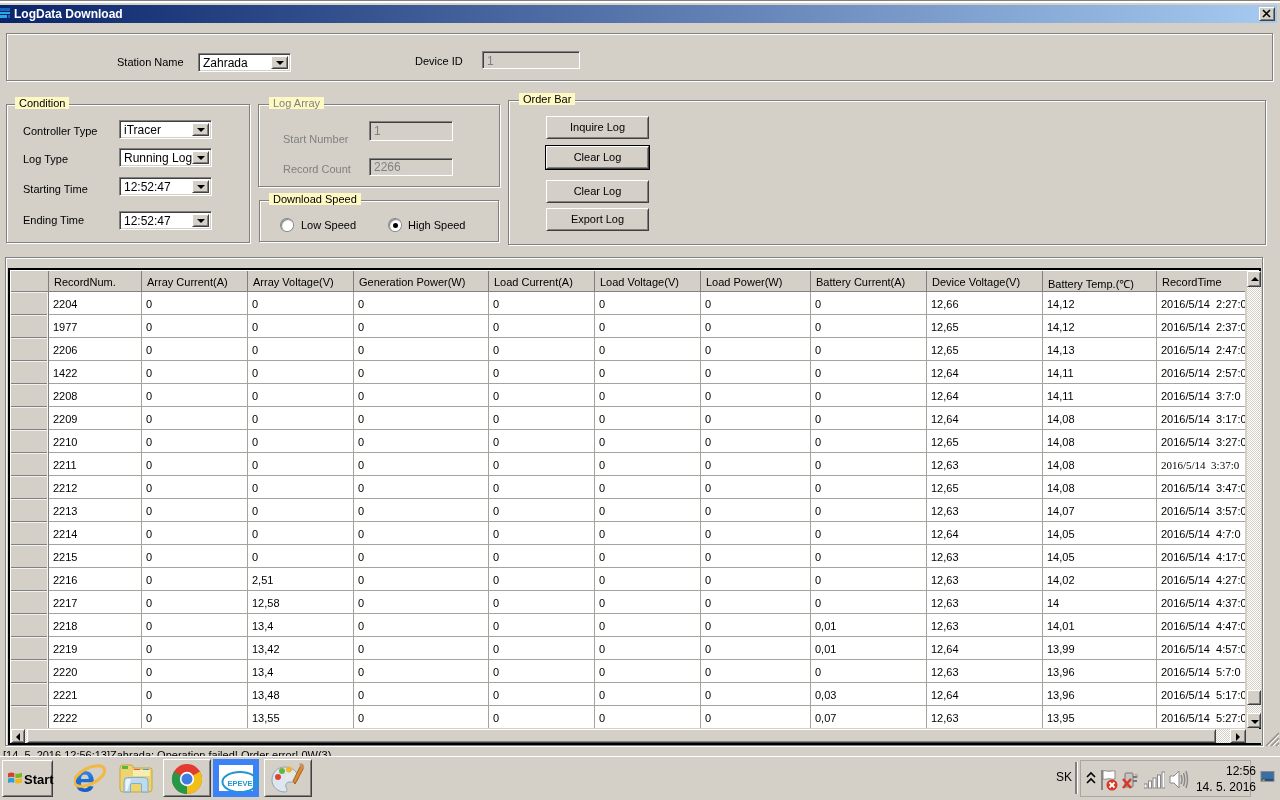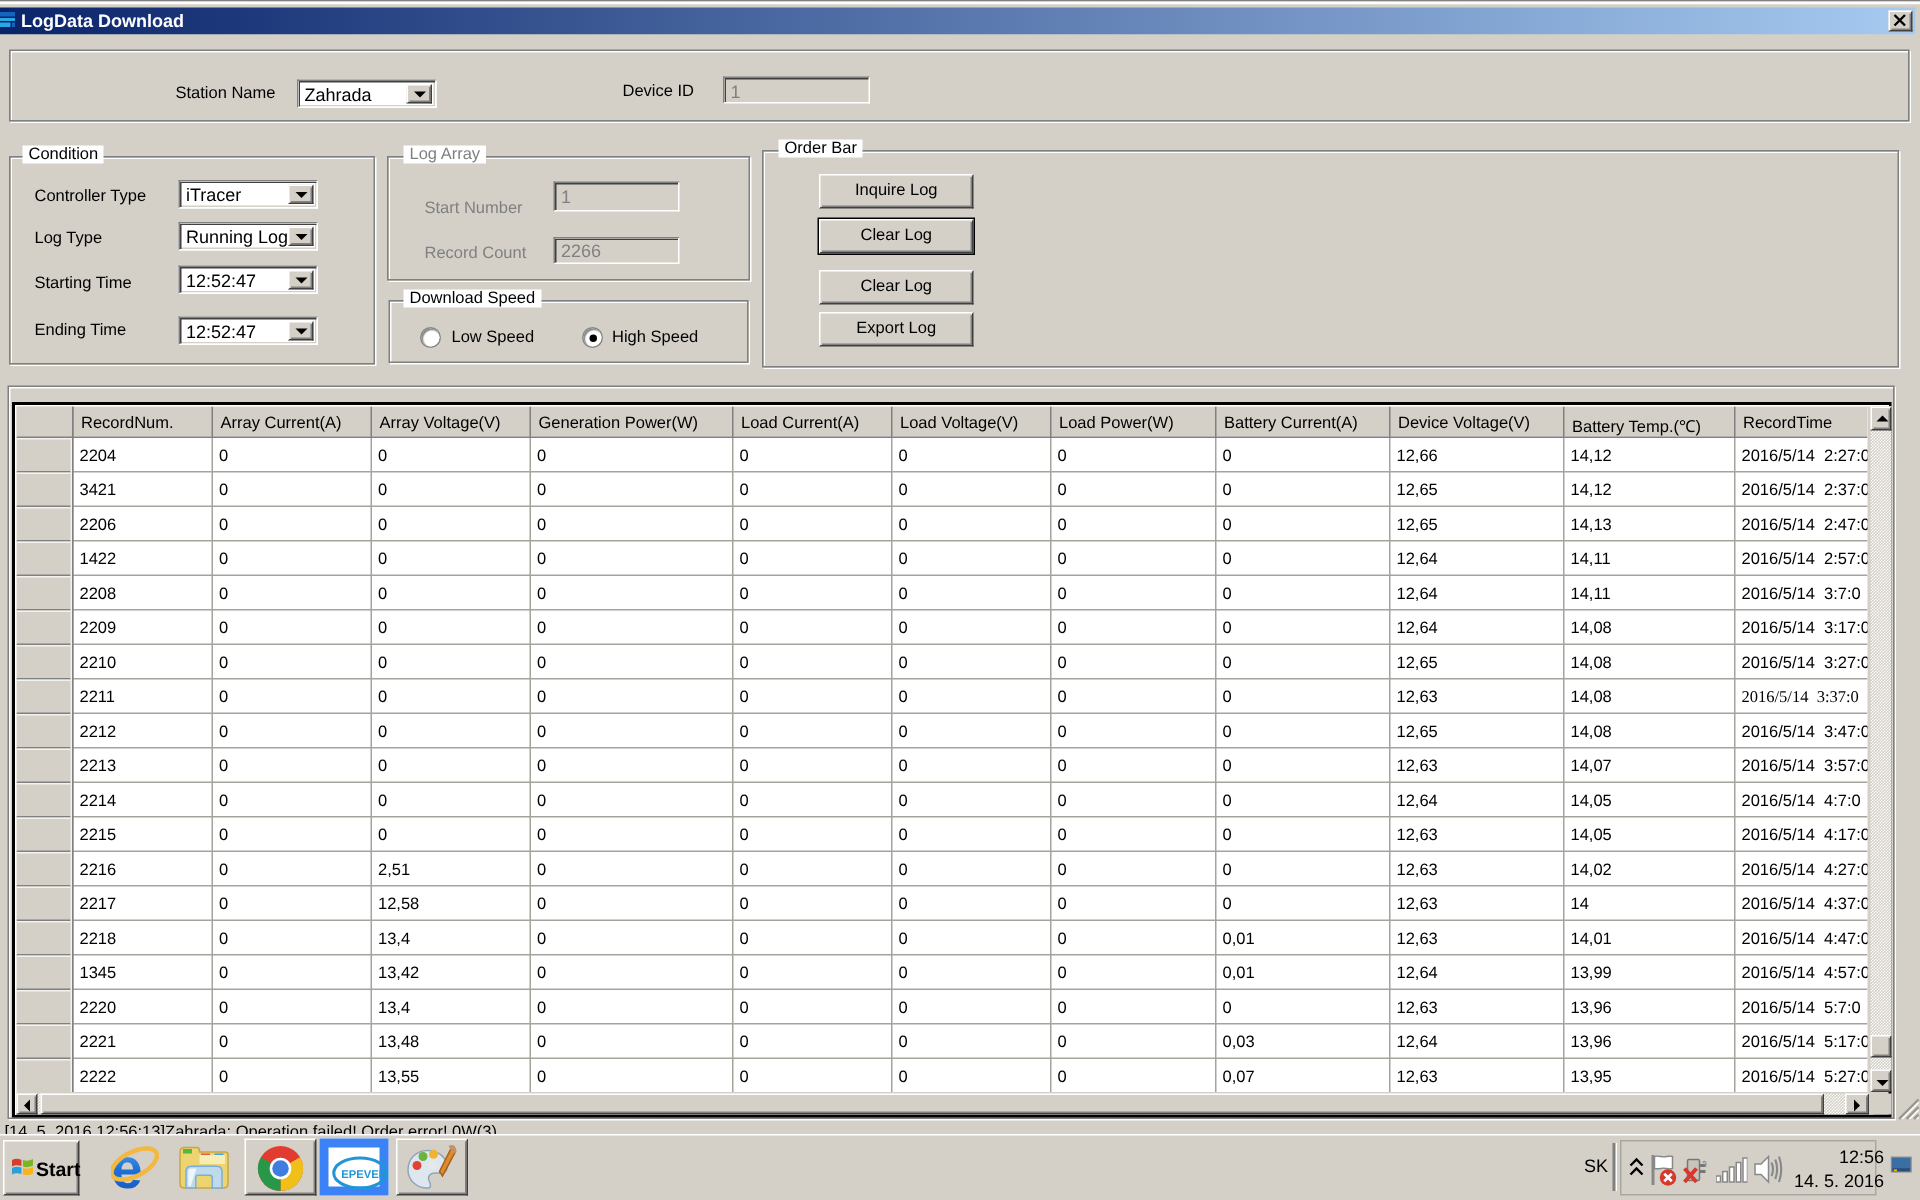--- a/index.html
+++ b/index.html
@@ -4,21 +4,21 @@
 * { margin:0; padding:0; box-sizing:border-box; }
 html,body { width:1280px; height:800px; overflow:hidden; background:#d4d0c8;
   font-family:"Liberation Sans", sans-serif; }
 .abs { position:absolute; }
 .etched { border:1px solid #808080; box-shadow:1px 1px 0 #ffffff, inset 1px 1px 0 #ffffff; }
 .sunken { border:1px solid; border-color:#808080 #ffffff #ffffff #808080;
   box-shadow: inset 1px 1px 0 #404040, inset -1px -1px 0 #d4d0c8; }
 .raised { border:1px solid; border-color:#ffffff #404040 #404040 #ffffff;
   box-shadow: inset 1px 1px 0 #d4d0c8, inset -1px -1px 0 #808080; background:#d4d0c8; }
 .lbl { position:absolute; font-size:11px; color:#000; white-space:nowrap; }
-.glabel { position:absolute; top:-8px; font-size:11px; background:#ffffff; padding:0 4px; white-space:nowrap; }
+.glabel { position:absolute; top:-8px; font-size:11px; background:#fef9c3; padding:0 4px; white-space:nowrap; }
 .btn { position:absolute; left:37px; width:103px; height:23px; font-size:11px; color:#000;
   text-align:center; line-height:21px; }
 .combo { position:absolute; width:93px; height:19px; background:#fff; }
 .combo .txt { position:absolute; left:4px; top:2px; font-size:12px; color:#000; white-space:nowrap; }
 .combo .ab { position:absolute; right:2px; top:2px; bottom:2px; width:17px; }
 .arr { position:absolute; left:50%; top:50%; margin-left:-4px; margin-top:-2px;
   width:0; height:0; border-left:4px solid transparent; border-right:4px solid transparent;
   border-top:4px solid #000; }
 .dith { background-image: linear-gradient(45deg, #fff 25%, transparent 25%, transparent 75%, #fff 75%),
   linear-gradient(45deg, #fff 25%, transparent 25%, transparent 75%, #fff 75%);
@@ -228,21 +228,21 @@
 <span class="abs" style="left:135px;top:27px;white-space:nowrap;">0</span>
 <span class="abs" style="left:241px;top:27px;white-space:nowrap;">0</span>
 <span class="abs" style="left:347px;top:27px;white-space:nowrap;">0</span>
 <span class="abs" style="left:482px;top:27px;white-space:nowrap;">0</span>
 <span class="abs" style="left:588px;top:27px;white-space:nowrap;">0</span>
 <span class="abs" style="left:694px;top:27px;white-space:nowrap;">0</span>
 <span class="abs" style="left:804px;top:27px;white-space:nowrap;">0</span>
 <span class="abs" style="left:920px;top:27px;white-space:nowrap;">12,66</span>
 <span class="abs" style="left:1036px;top:27px;white-space:nowrap;">14,12</span>
 <span class="abs" style="left:1150px;top:27px;white-space:nowrap;">2016/5/14&nbsp;&nbsp;2:27:0</span>
-<span class="abs" style="left:42px;top:50px;white-space:nowrap;">3421</span>
+<span class="abs" style="left:42px;top:50px;white-space:nowrap;">1977</span>
 <span class="abs" style="left:135px;top:50px;white-space:nowrap;">0</span>
 <span class="abs" style="left:241px;top:50px;white-space:nowrap;">0</span>
 <span class="abs" style="left:347px;top:50px;white-space:nowrap;">0</span>
 <span class="abs" style="left:482px;top:50px;white-space:nowrap;">0</span>
 <span class="abs" style="left:588px;top:50px;white-space:nowrap;">0</span>
 <span class="abs" style="left:694px;top:50px;white-space:nowrap;">0</span>
 <span class="abs" style="left:804px;top:50px;white-space:nowrap;">0</span>
 <span class="abs" style="left:920px;top:50px;white-space:nowrap;">12,65</span>
 <span class="abs" style="left:1036px;top:50px;white-space:nowrap;">14,12</span>
 <span class="abs" style="left:1150px;top:50px;white-space:nowrap;">2016/5/14&nbsp;&nbsp;2:37:0</span>
@@ -382,21 +382,21 @@
 <span class="abs" style="left:135px;top:349px;white-space:nowrap;">0</span>
 <span class="abs" style="left:241px;top:349px;white-space:nowrap;">13,4</span>
 <span class="abs" style="left:347px;top:349px;white-space:nowrap;">0</span>
 <span class="abs" style="left:482px;top:349px;white-space:nowrap;">0</span>
 <span class="abs" style="left:588px;top:349px;white-space:nowrap;">0</span>
 <span class="abs" style="left:694px;top:349px;white-space:nowrap;">0</span>
 <span class="abs" style="left:804px;top:349px;white-space:nowrap;">0,01</span>
 <span class="abs" style="left:920px;top:349px;white-space:nowrap;">12,63</span>
 <span class="abs" style="left:1036px;top:349px;white-space:nowrap;">14,01</span>
 <span class="abs" style="left:1150px;top:349px;white-space:nowrap;">2016/5/14&nbsp;&nbsp;4:47:0</span>
-<span class="abs" style="left:42px;top:372px;white-space:nowrap;">1345</span>
+<span class="abs" style="left:42px;top:372px;white-space:nowrap;">2219</span>
 <span class="abs" style="left:135px;top:372px;white-space:nowrap;">0</span>
 <span class="abs" style="left:241px;top:372px;white-space:nowrap;">13,42</span>
 <span class="abs" style="left:347px;top:372px;white-space:nowrap;">0</span>
 <span class="abs" style="left:482px;top:372px;white-space:nowrap;">0</span>
 <span class="abs" style="left:588px;top:372px;white-space:nowrap;">0</span>
 <span class="abs" style="left:694px;top:372px;white-space:nowrap;">0</span>
 <span class="abs" style="left:804px;top:372px;white-space:nowrap;">0,01</span>
 <span class="abs" style="left:920px;top:372px;white-space:nowrap;">12,64</span>
 <span class="abs" style="left:1036px;top:372px;white-space:nowrap;">13,99</span>
 <span class="abs" style="left:1150px;top:372px;white-space:nowrap;">2016/5/14&nbsp;&nbsp;4:57:0</span>

